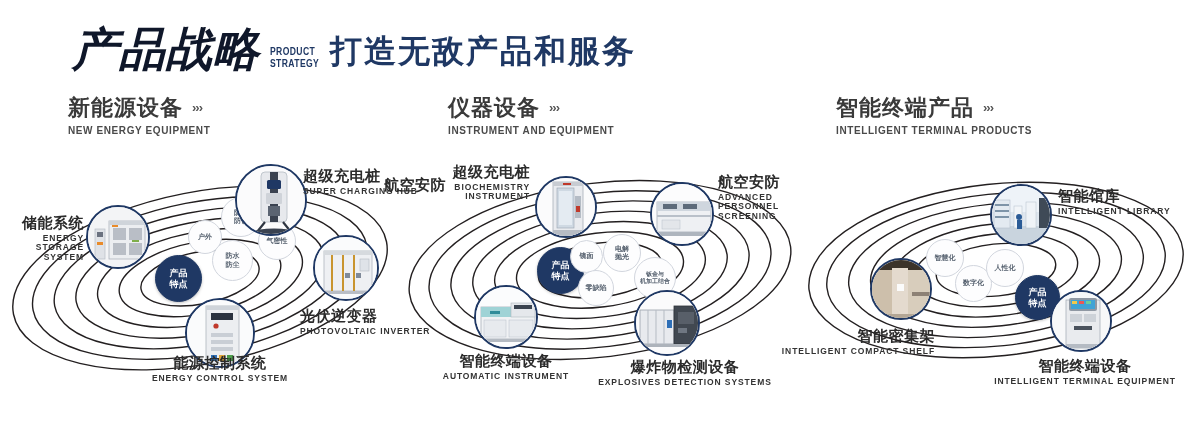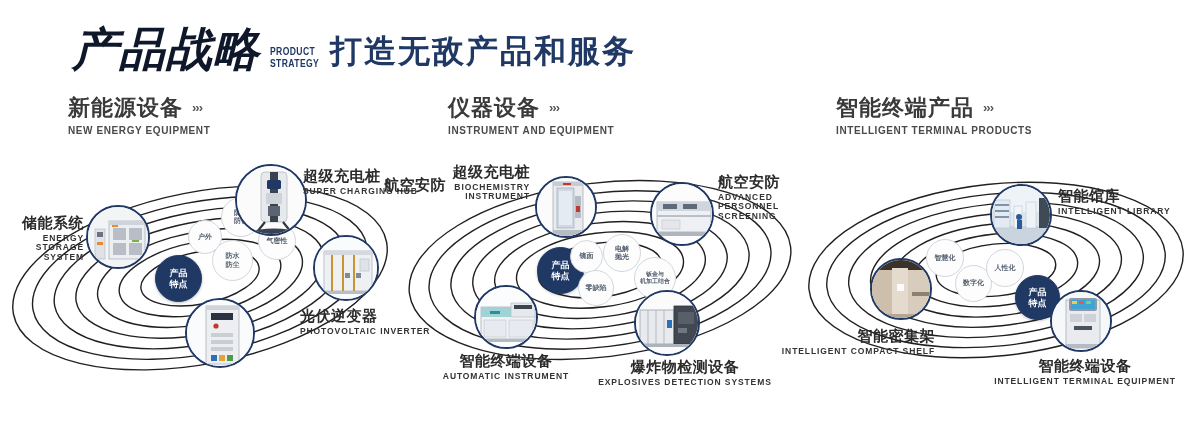--- a/index.html
+++ b/index.html
@@ -215,20 +215,24 @@
           <circle cx="29" cy="26" r="2.6" fill="#c0392b"></circle>
           <rect x="24" y="33" width="22" height="4" fill="#c9ced5"></rect>
           <rect x="24" y="40" width="22" height="4" fill="#c9ced5"></rect>
           <rect x="24" y="47" width="22" height="4" fill="#c9ced5"></rect>
           <rect x="24" y="55" width="6" height="6" fill="#2e6fb7"></rect>
           <rect x="32" y="55" width="6" height="6" fill="#e0a63a"></rect>
           <rect x="40" y="55" width="6" height="6" fill="#4b9d4b"></rect>
         </svg>
       </div>
     </div>
+    <div class="cap c" style="left:110px;top:205px;width:220px;">
+      <div class="cap-cn">能源控制系统</div>
+      <div class="cap-en">ENERGY CONTROL SYSTEM</div>
+    </div>
   </div>
 
   <div class="cluster" id="cluster-2">
     <svg class="orbit-svg" viewBox="0 0 400 260">
       <g fill="none" stroke="#231f20" stroke-width="1.4">
         <ellipse cx="200" cy="120" rx="62" ry="27" transform="rotate(-7 200 120)"></ellipse>
         <ellipse cx="200" cy="120" rx="84" ry="37" transform="rotate(-7 200 120)"></ellipse>
         <ellipse cx="200" cy="120" rx="106" ry="47" transform="rotate(-7 200 120)"></ellipse>
         <ellipse cx="200" cy="120" rx="128" ry="57" transform="rotate(-7 200 120)"></ellipse>
         <ellipse cx="200" cy="120" rx="150" ry="67" transform="rotate(-7 200 120)"></ellipse>

